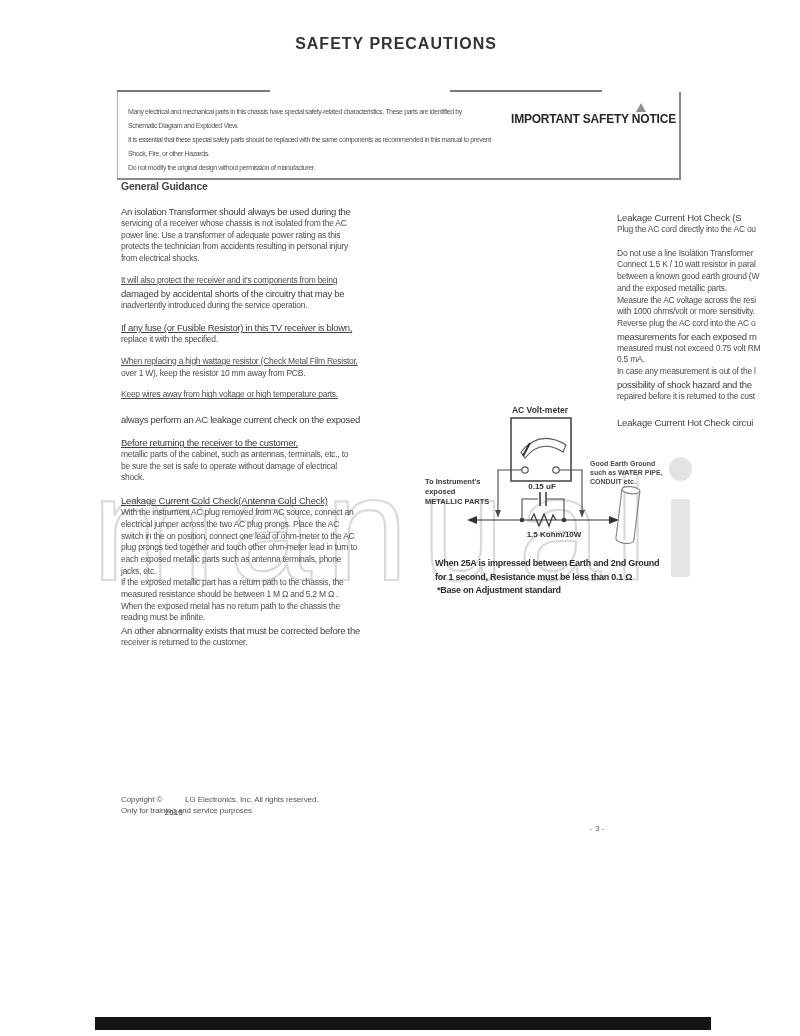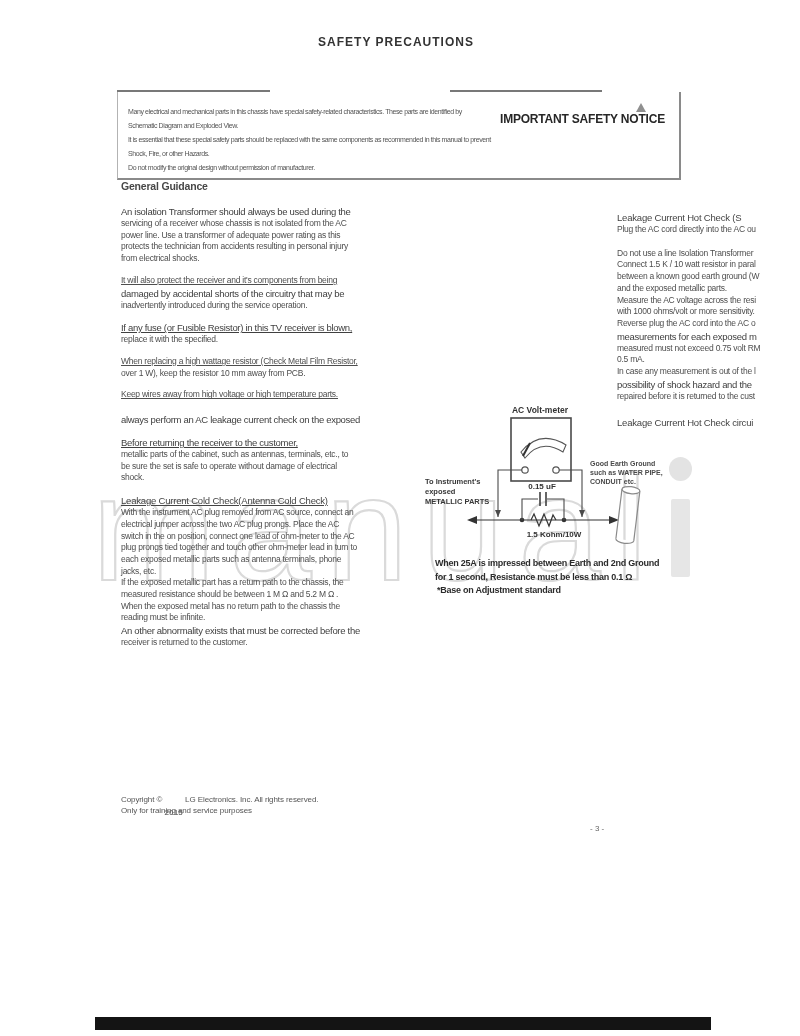--- a/index.html
+++ b/index.html
@@ -6,29 +6,29 @@
   .page{position:relative;width:800px;height:1036px;background:#fff;overflow:hidden;
         font-family:"Liberation Sans","DejaVu Sans",sans-serif;color:#4c4c4c;}
   
   .wm-svg{position:absolute;left:0;top:0;z-index:0;}
   .wm-dot{position:absolute;left:669px;top:457px;width:23px;height:24px;border-radius:50%;
           background:#e3e3e3;z-index:0;}
   .wm-bar{position:absolute;left:671px;top:499px;width:19px;height:78px;border-radius:2px;
           background:#e6e6e6;z-index:0;}
   
   .title{position:absolute;left:0;top:35px;width:792px;text-align:center;z-index:2;
-         font-size:12px;font-weight:bold;letter-spacing:1px;color:#333;}
+         font-size:16px;font-weight:bold;letter-spacing:1px;color:#333;}
   
   .notice-box{position:absolute;left:117px;top:92px;width:564px;height:88px;z-index:2;
               border-left:1px solid #b3b3b3;border-right:2px solid #8a8a8a;border-bottom:2px solid #8a8a8a;
               box-sizing:border-box;padding:13px 0 0 10px;}
   .notice-top-a{position:absolute;left:-1px;top:-2px;width:153px;height:2px;background:#787878;}
   .notice-top-b{position:absolute;left:332px;top:-2px;width:152px;height:2px;background:#787878;}
   .notice-line{font-size:7px;line-height:14px;letter-spacing:-0.4px;color:#545454;white-space:nowrap;}
-  .notice-heading{position:absolute;left:500px;top:112px;z-index:3;font-size:12px;font-weight:bold;
+  .notice-heading{position:absolute;left:511px;top:112px;z-index:3;font-size:12px;font-weight:bold;
                   letter-spacing:-0.2px;color:#272727;white-space:nowrap;}
   .notice-triangle{position:absolute;left:636px;top:103px;width:0;height:0;z-index:3;
                    border-left:5px solid transparent;border-right:5px solid transparent;
                    border-bottom:9px solid #8f8f8f;}
   .section-heading{position:absolute;left:121px;top:180px;z-index:2;font-size:10.5px;color:#474747;
                    letter-spacing:-0.2px;font-weight:bold;}
   
   .left-col{position:absolute;left:121px;top:203px;width:262px;padding-top:2px;z-index:2;}
   .right-col{position:absolute;left:617px;top:211px;width:183px;overflow:hidden;z-index:2;}
   .ln-sm{font-size:8.5px;line-height:11.7px;letter-spacing:-0.25px;color:#4e4e4e;white-space:nowrap;}

